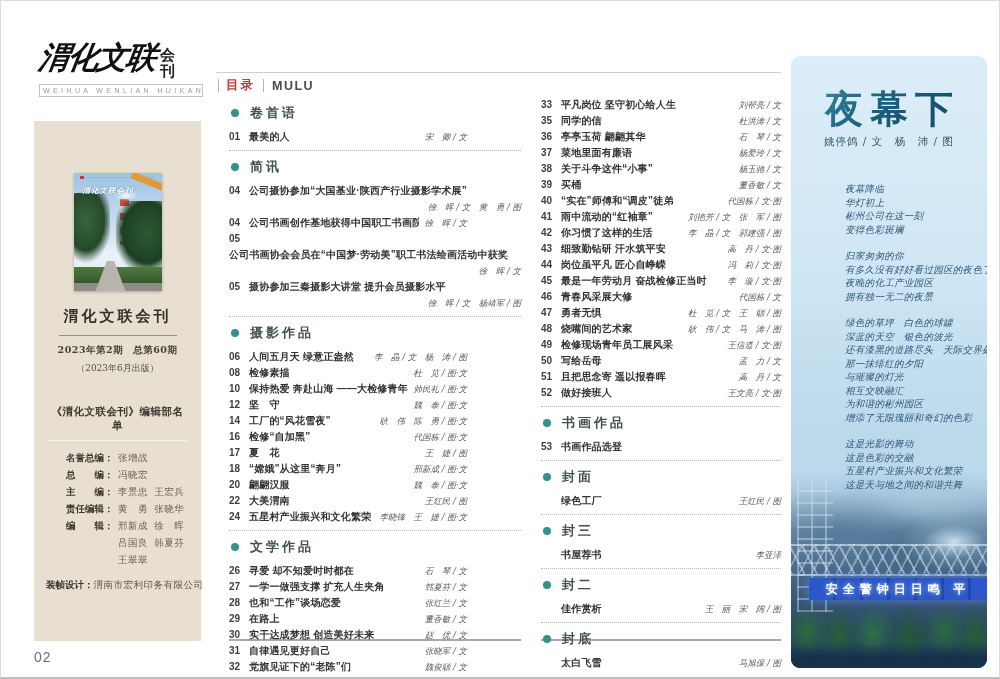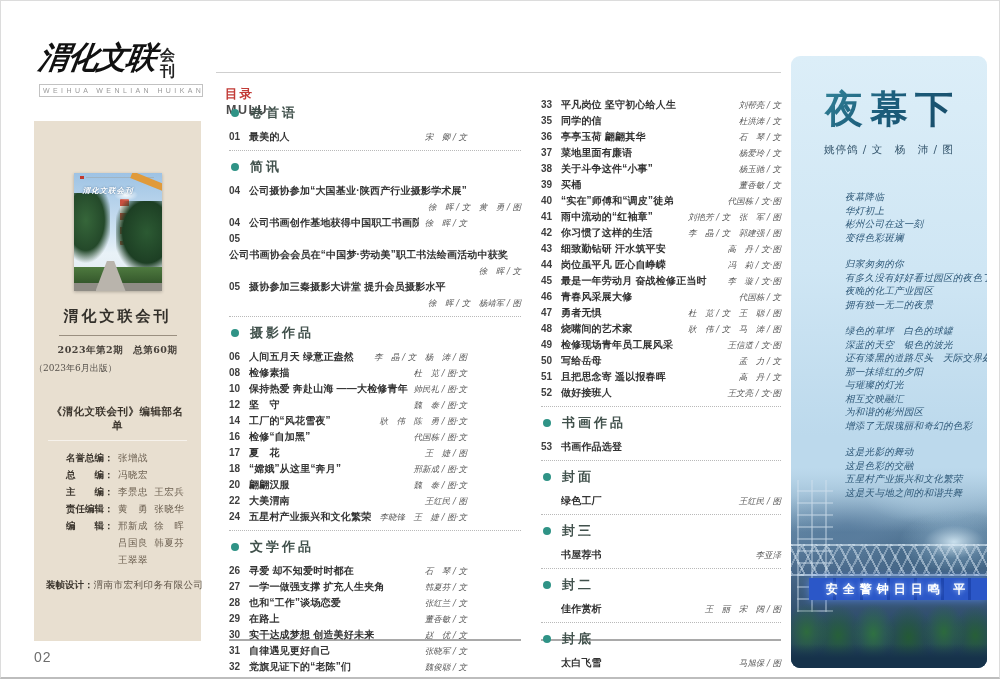--- a/index.html
+++ b/index.html
@@ -50,40 +50,40 @@
      background:linear-gradient(180deg,#4e7a3f,#35582c);}
   .cov-road{position:absolute;bottom:0;left:22px;width:30px;height:30px;
      background:#b9b4ac;clip-path:polygon(38% 0,62% 0,100% 100%,0 100%);}
   .cov-ground{position:absolute;bottom:0;left:0;right:0;height:8px;background:#8f8c85;}
 
   .j-title{margin-top:16px;text-align:center;font-family:"DejaVu Serif",serif;
            font-size:15px;letter-spacing:3px;color:#33302b;font-weight:700;}
   .j-hr{width:118px;margin:9px auto 8px;border-top:1px solid #9a8f80;}
   .issue1{text-align:center;font-size:9.5px;font-weight:700;color:#46403a;
           font-family:"DejaVu Serif",serif;letter-spacing:.5px;}
-  .issue2{text-align:left;font-size:9px;color:#55504a;margin-top:5px;
+  .issue2{text-align:center;font-size:9px;color:#55504a;margin-top:5px;
           font-family:"DejaVu Serif",serif;}
   .board{margin:30px 14px 0;}
   .board-title{font-size:10.5px;font-weight:700;color:#3a342c;text-align:center;
                letter-spacing:.5px;padding-bottom:7px;border-bottom:1px solid rgba(255,255,255,.6);}
   .board-rows{margin-top:8px;padding-left:18px;}
   .board-row{display:flex;font-size:9.5px;line-height:17px;}
   .b-label{width:52px;flex:none;font-weight:700;color:#3d372f;white-space:pre;}
   .b-value{color:#6d6152;letter-spacing:.5px;white-space:pre;}
   .design{position:absolute;left:12px;bottom:49px;font-size:9.5px;display:flex;}
   .design .b-label{width:auto;margin-right:0;}
   .design .b-value{color:#5d5346;}
 
   .pageno{position:absolute;font-size:14px;color:#6d6d6d;letter-spacing:1px;}
   .pn-left{left:33px;top:648px;}
   .pn-right{left:952px;top:648px;}
 
   
   .toc-topline{position:absolute;left:215px;top:71px;width:565px;border-top:1px solid #cfcfcf;}
-  .toc-head{position:absolute;left:217px;top:85px;display:flex;height:15px;flex-direction:column;}
+  .toc-head{position:absolute;left:217px;top:77px;display:flex;align-items:center;height:15px;}
   .toc-head .gbar{width:1px;height:13px;background:#b5b5b5;}
   .toc-head .cn{margin-left:7px;font-size:12.5px;font-weight:700;color:var(--accent);letter-spacing:2px;}
   .toc-head .sep{margin-left:8px;width:1px;height:13px;background:#b5b5b5;}
   .toc-head .en{margin-left:8px;font-size:12.5px;font-weight:700;color:#4a4a4a;letter-spacing:1.5px;}
 
   .col{position:absolute;top:96px;border-bottom:2px solid #a9a9a9;}
   #col0{left:228px;width:292px;height:544px;}
   #col1{left:540px;width:240px;height:544px;}
 
   .sec-head{display:flex;align-items:center;gap:11px;margin:7px 0 7px 2px;}
@@ -104,21 +104,21 @@
   .toc-item.wrap .title{flex:0 0 auto;max-width:100%;}
   .toc-item.wrap .credit{flex-basis:100%;text-align:right;}
 
   
   .feature{position:absolute;left:790px;top:55px;width:196px;height:612px;border-radius:9px;
            overflow:hidden;background:linear-gradient(180deg,var(--f-top,#dceef8) 0%,#cfe6f4 35%,var(--f-bot,#bcd9ec) 62%);}
   .f-title{margin-top:28px;text-align:center;font-family:"DejaVu Serif","Liberation Serif",serif;
      font-size:38px;font-weight:700;letter-spacing:7px;padding-left:7px;
      background:linear-gradient(135deg,#3e96a6 0%,#1d5f7d 45%,#14425f 100%);
      -webkit-background-clip:text;background-clip:text;color:transparent;}
-  .f-byline{margin-top:8px;text-align:center;font-size:10.5px;color:#2f5068;
+  .f-byline{margin-top:0;text-align:center;font-size:10.5px;color:#2f5068;
      font-family:"DejaVu Serif",serif;letter-spacing:1px;}
   .poem{margin:33px 0 0 38px;position:relative;z-index:2;}
   .stanza{margin-bottom:13px;}
   .poem-line{font-family:"DejaVu Serif",serif;font-style:italic;font-size:9.5px;
      line-height:13.5px;color:var(--poem);white-space:pre;letter-spacing:.3px;margin-left:16px;}
 
   .photo{position:absolute;left:0;right:0;bottom:0;height:200px;z-index:1;
      background:
        radial-gradient(90px 40px at 70% 14%,#8fb0c8,transparent 70%),
        radial-gradient(120px 50px at 28% 28%,#54789a,transparent 70%),

